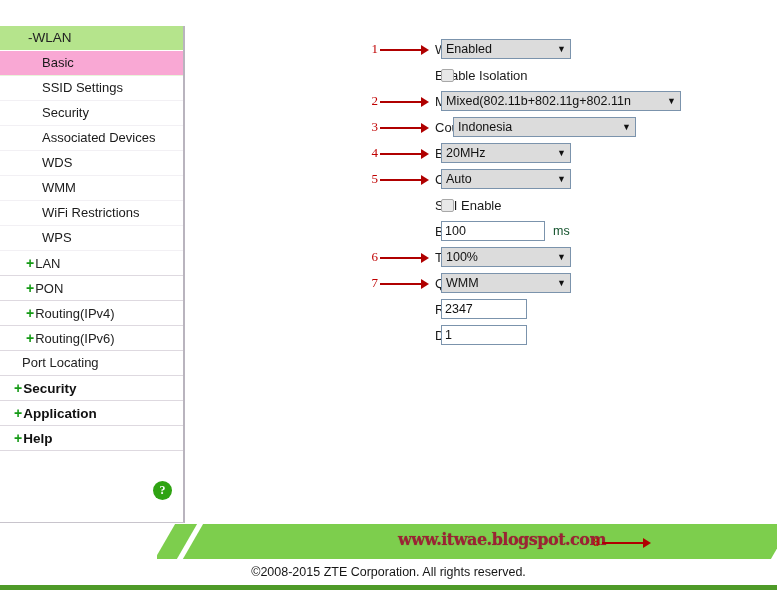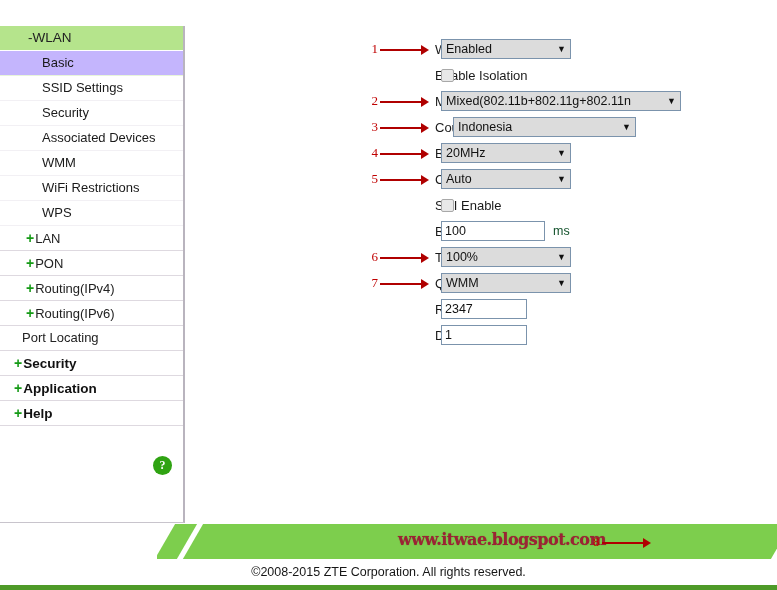--- a/index.html
+++ b/index.html
@@ -43,21 +43,21 @@
     border-bottom: 1px solid #ffffff;
     font-size: 13.5px;
     padding-left: 28px;
   }
   .nav-row.sub {
     padding-left: 42px;
     border-bottom: 1px solid #f2f0f4;
     color: #1a1a1a;
   }
   .nav-row.sub.active {
-    background: #c4b5fd;
+    background: #f9a8d4;
     border-bottom: 1px solid #e8f5da;
   }
   .nav-row.group {
     padding-left: 26px;
     color: #222;
   }
   .nav-row.group-bold {
     padding-left: 14px;
     font-weight: bold;
     font-size: 13.5px;
@@ -286,20 +286,21 @@
 
 <div id="page">
 
   <div id="sidebar">
     <div id="nav-list">
         <div class="nav-row section-open"><span class="minus">-</span><span>WLAN</span></div>
         <div class="nav-row sub active"><span>Basic</span></div>
         <div class="nav-row sub"><span>SSID Settings</span></div>
         <div class="nav-row sub"><span>Security</span></div>
         <div class="nav-row sub"><span>Associated Devices</span></div>
+        <div class="nav-row sub"><span>WDS</span></div>
         <div class="nav-row sub"><span>WMM</span></div>
         <div class="nav-row sub"><span>WiFi Restrictions</span></div>
         <div class="nav-row sub"><span>WPS</span></div>
         <div class="nav-row group"><span class="plus">+</span><span>LAN</span></div>
         <div class="nav-row group"><span class="plus">+</span><span>PON</span></div>
         <div class="nav-row group"><span class="plus">+</span><span>Routing(IPv4)</span></div>
         <div class="nav-row group"><span class="plus">+</span><span>Routing(IPv6)</span></div>
         <div class="nav-row plain"><span>Port Locating</span></div>
         <div class="nav-row group-bold"><span class="plus">+</span><span>Security</span></div>
         <div class="nav-row group-bold"><span class="plus">+</span><span>Application</span></div>

